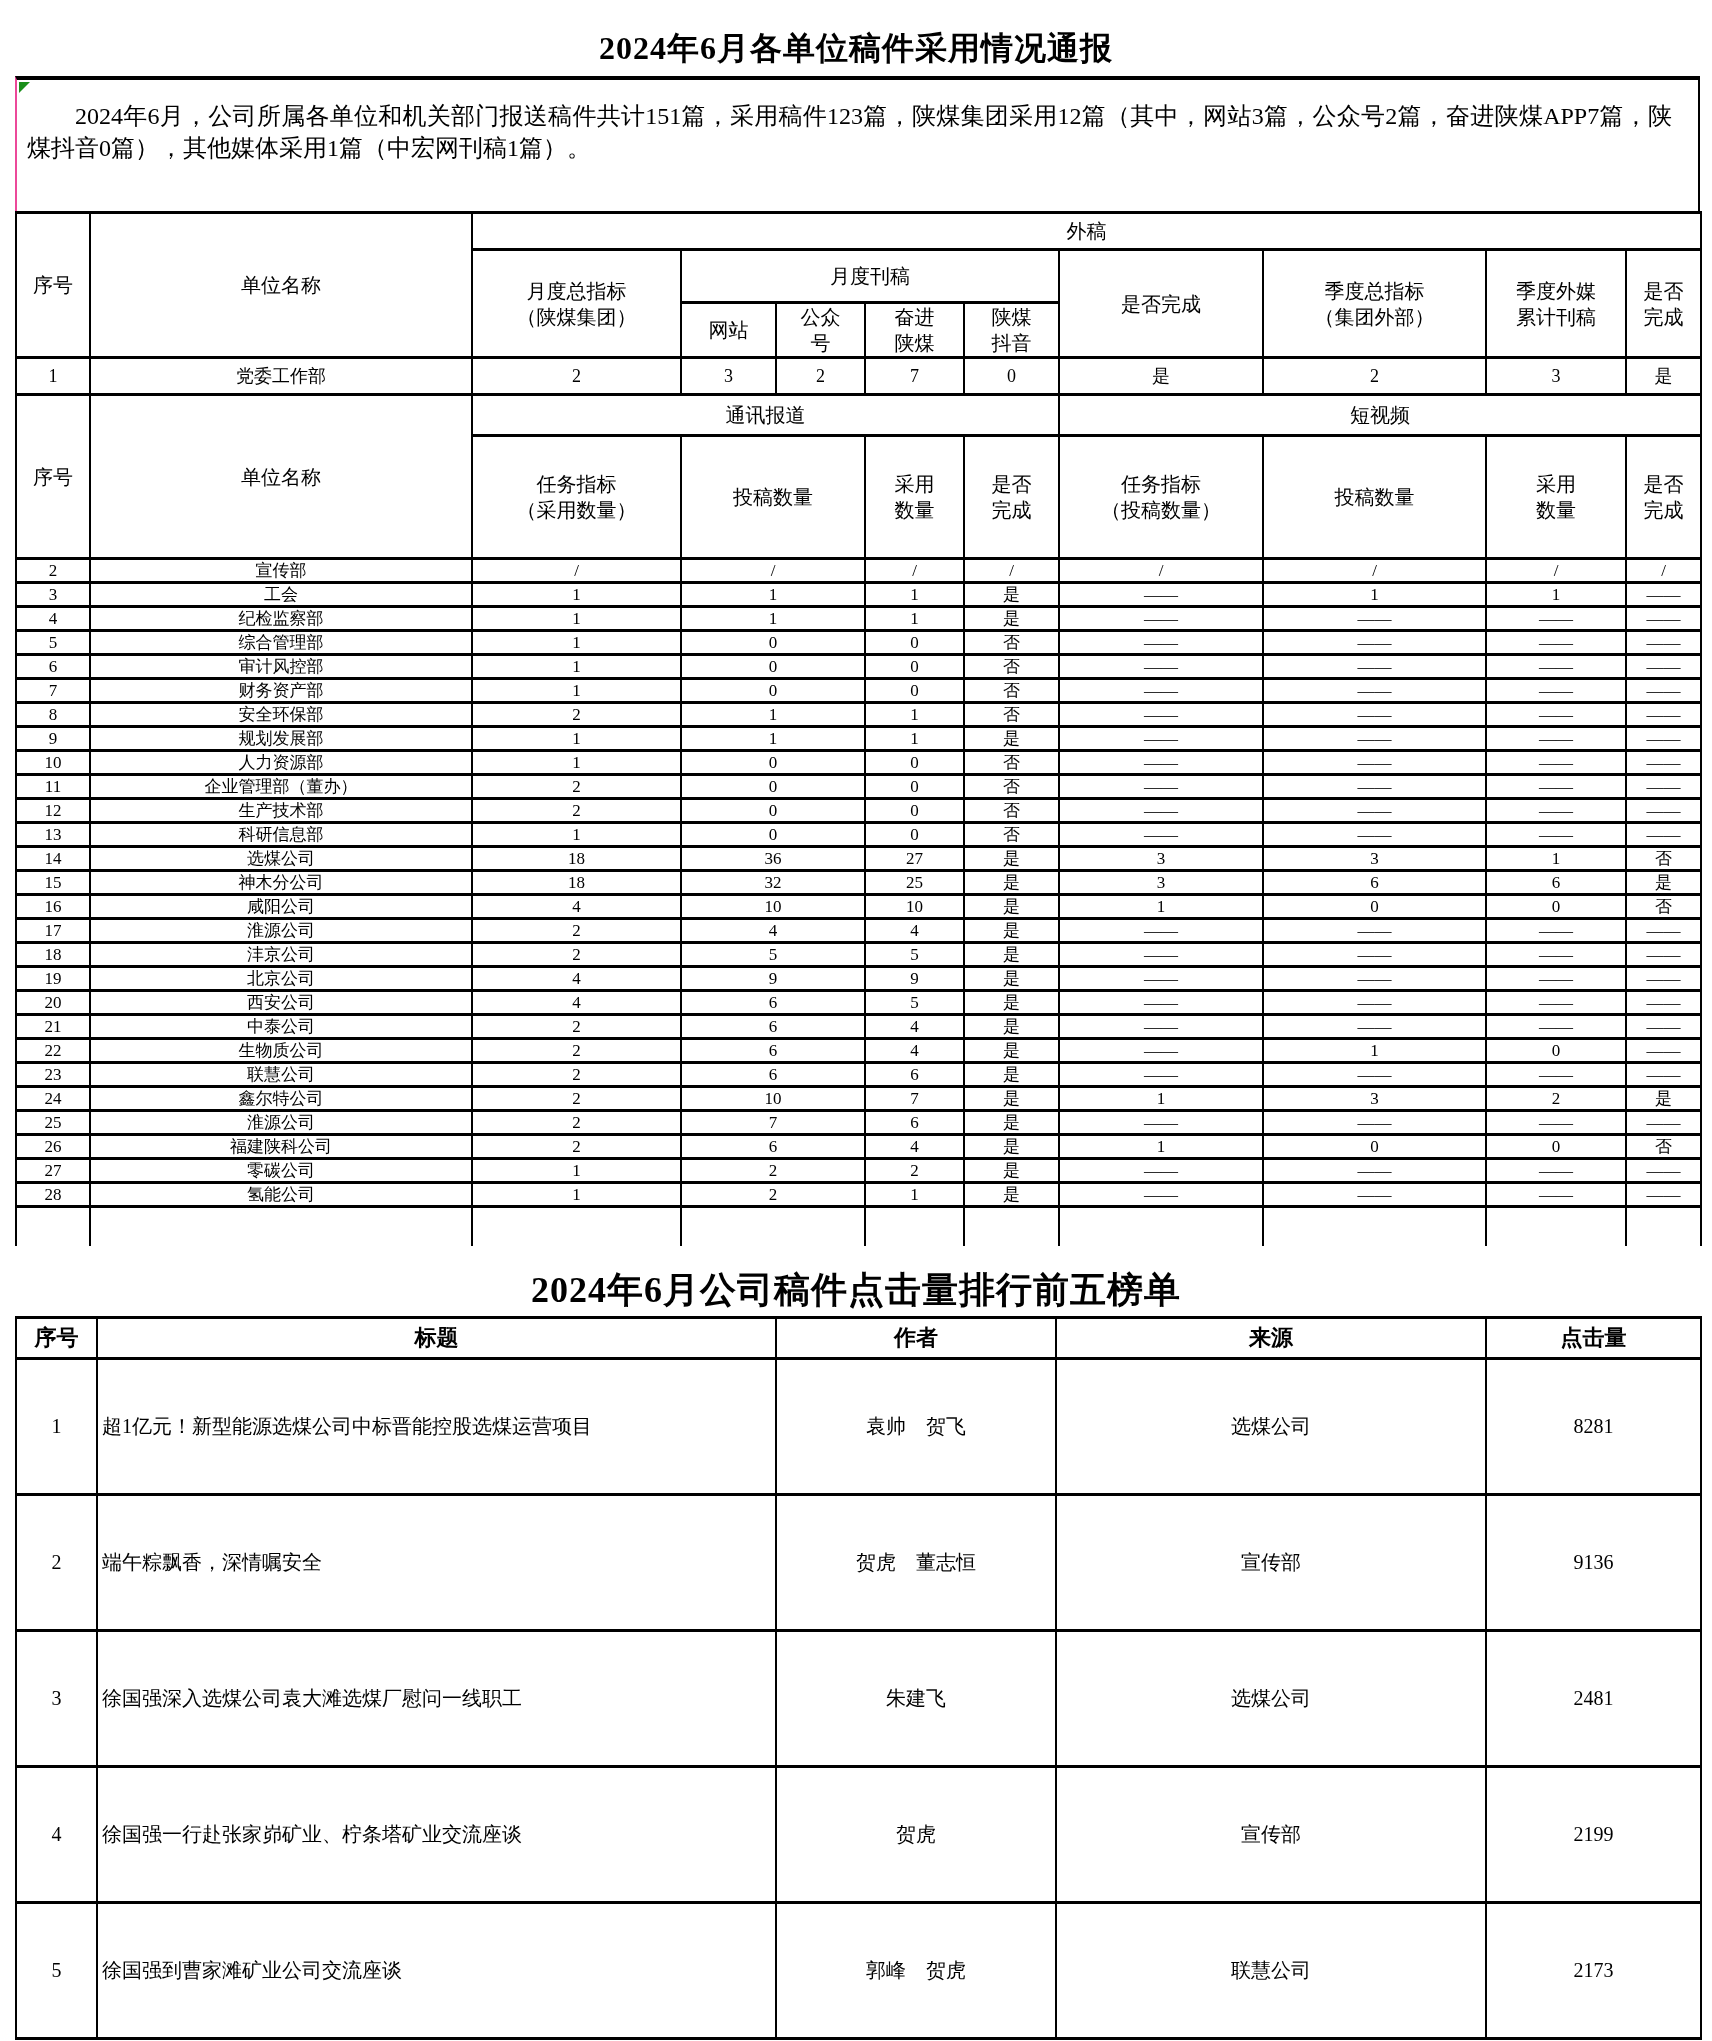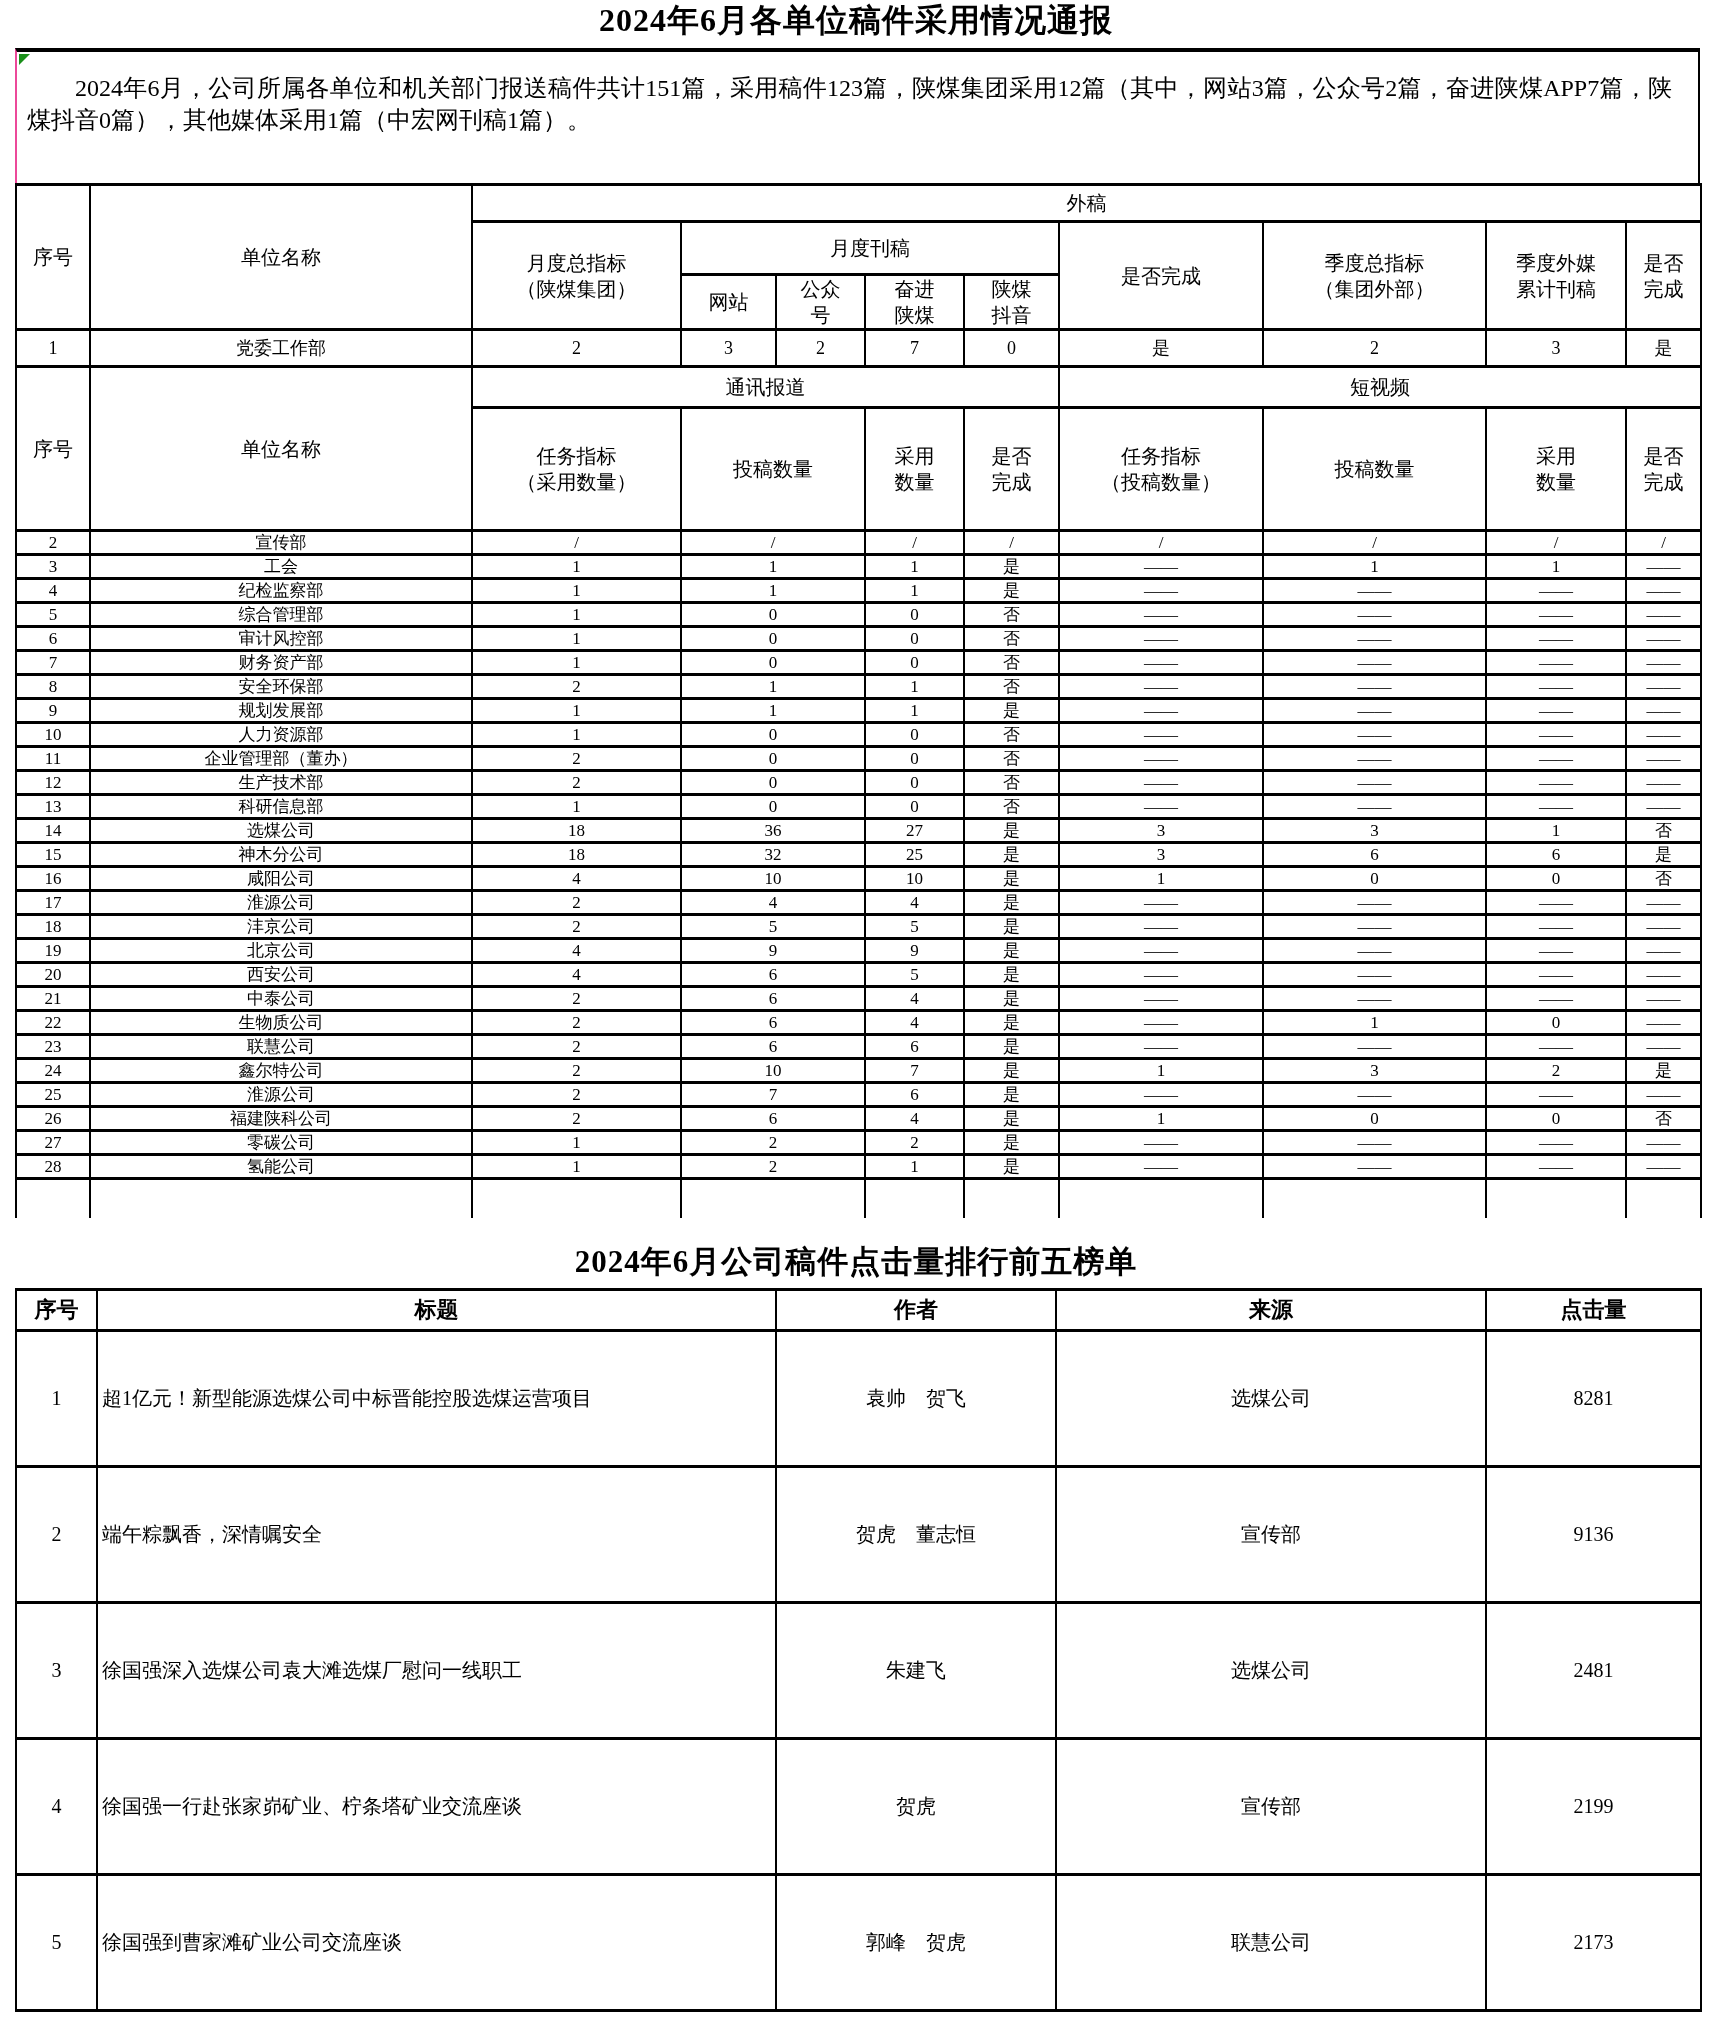--- a/index.html
+++ b/index.html
@@ -2,21 +2,21 @@
 <html><head>
 <meta charset="utf-8">
 <style>
   html,body{margin:0;padding:0;background:#fff;}
   .page{
     width:1712px;height:2041px;background:#fff;position:relative;
     font-family:"Liberation Serif","DejaVu Serif",serif;color:#000;
   }
   .main-title{
     text-align:center;font-size:32px;font-weight:bold;
-    padding-top:0;height:48px;line-height:40px;letter-spacing:1px;
+    padding-top:28px;height:48px;line-height:40px;letter-spacing:1px;
   }
   .intro-box{
     margin-left:15px;width:1685px;height:135px;box-sizing:border-box;
     border-top:4px solid #000;border-left:2px solid #ec4899;border-right:2px solid #000;
     position:relative;overflow:hidden;
   }
   .corner-triangle{
     position:absolute;left:2px;top:2px;width:0;height:0;
     border-top:11px solid #1a8f1a;border-right:11px solid transparent;
   }
@@ -34,21 +34,21 @@
   .t1 th{font-size:20px;line-height:26px;}
   .r-waigao th{height:34px;}
   .r-sub1 th{height:50px;}
   .r-sub2 th{height:50px;}
   .r-unit1 td{height:34px;font-size:18px;line-height:22px;}
   .r-span2 th{height:38px;margin-top:34px;}
   .r-sub3 th{height:120px;}
   .data-row td{height:21px;line-height:21px;font-size:17px;}
   .blank-row td{height:38px;border-bottom:none;}
   .second-title{
-    text-align:center;font-size:31px;font-weight:bold;
+    text-align:center;font-size:36px;font-weight:bold;
     margin-top:14px;height:56px;line-height:60px;letter-spacing:1px;
   }
   .t2{border-bottom:3px solid #000;}
   .t2 th,.t2 td{
     border:solid #000;border-width:3px 2px;
     text-align:center;vertical-align:middle;overflow:hidden;padding:0 4px;
   }
   .t2 th{font-size:22px;height:38px;font-weight:bold;}
   .t2 td{font-size:20px;}
   .t2 .left{text-align:left;}

